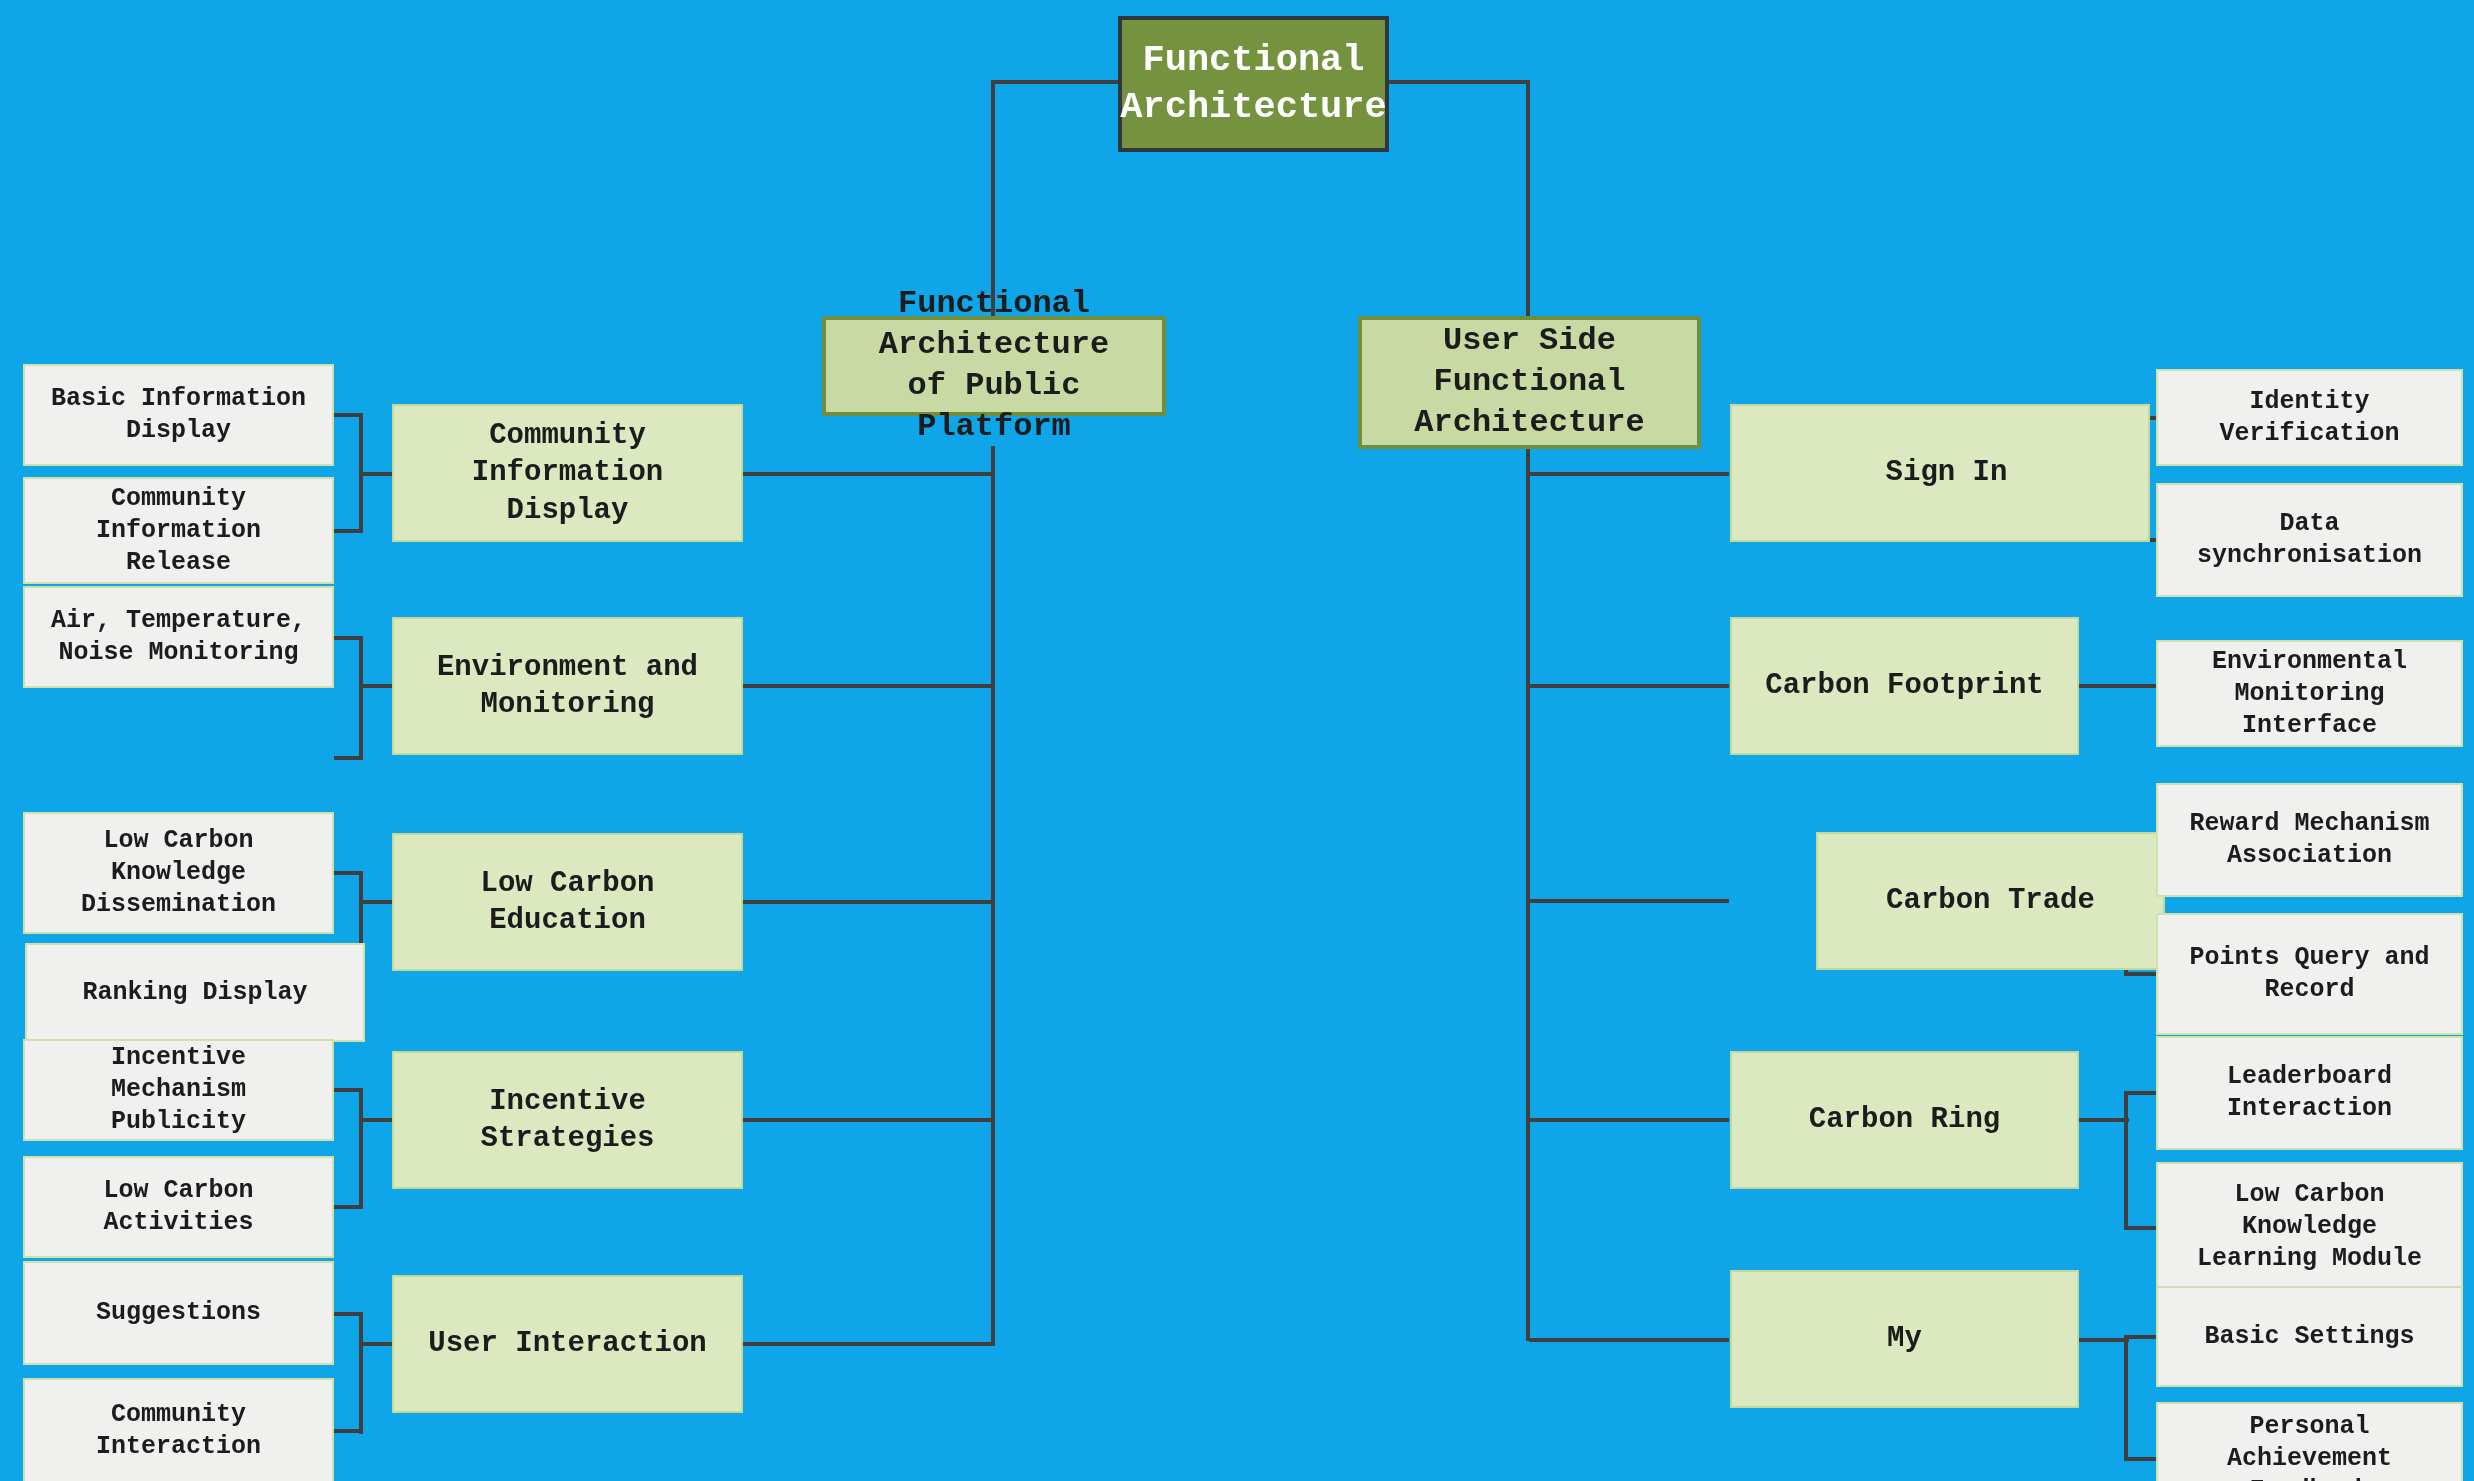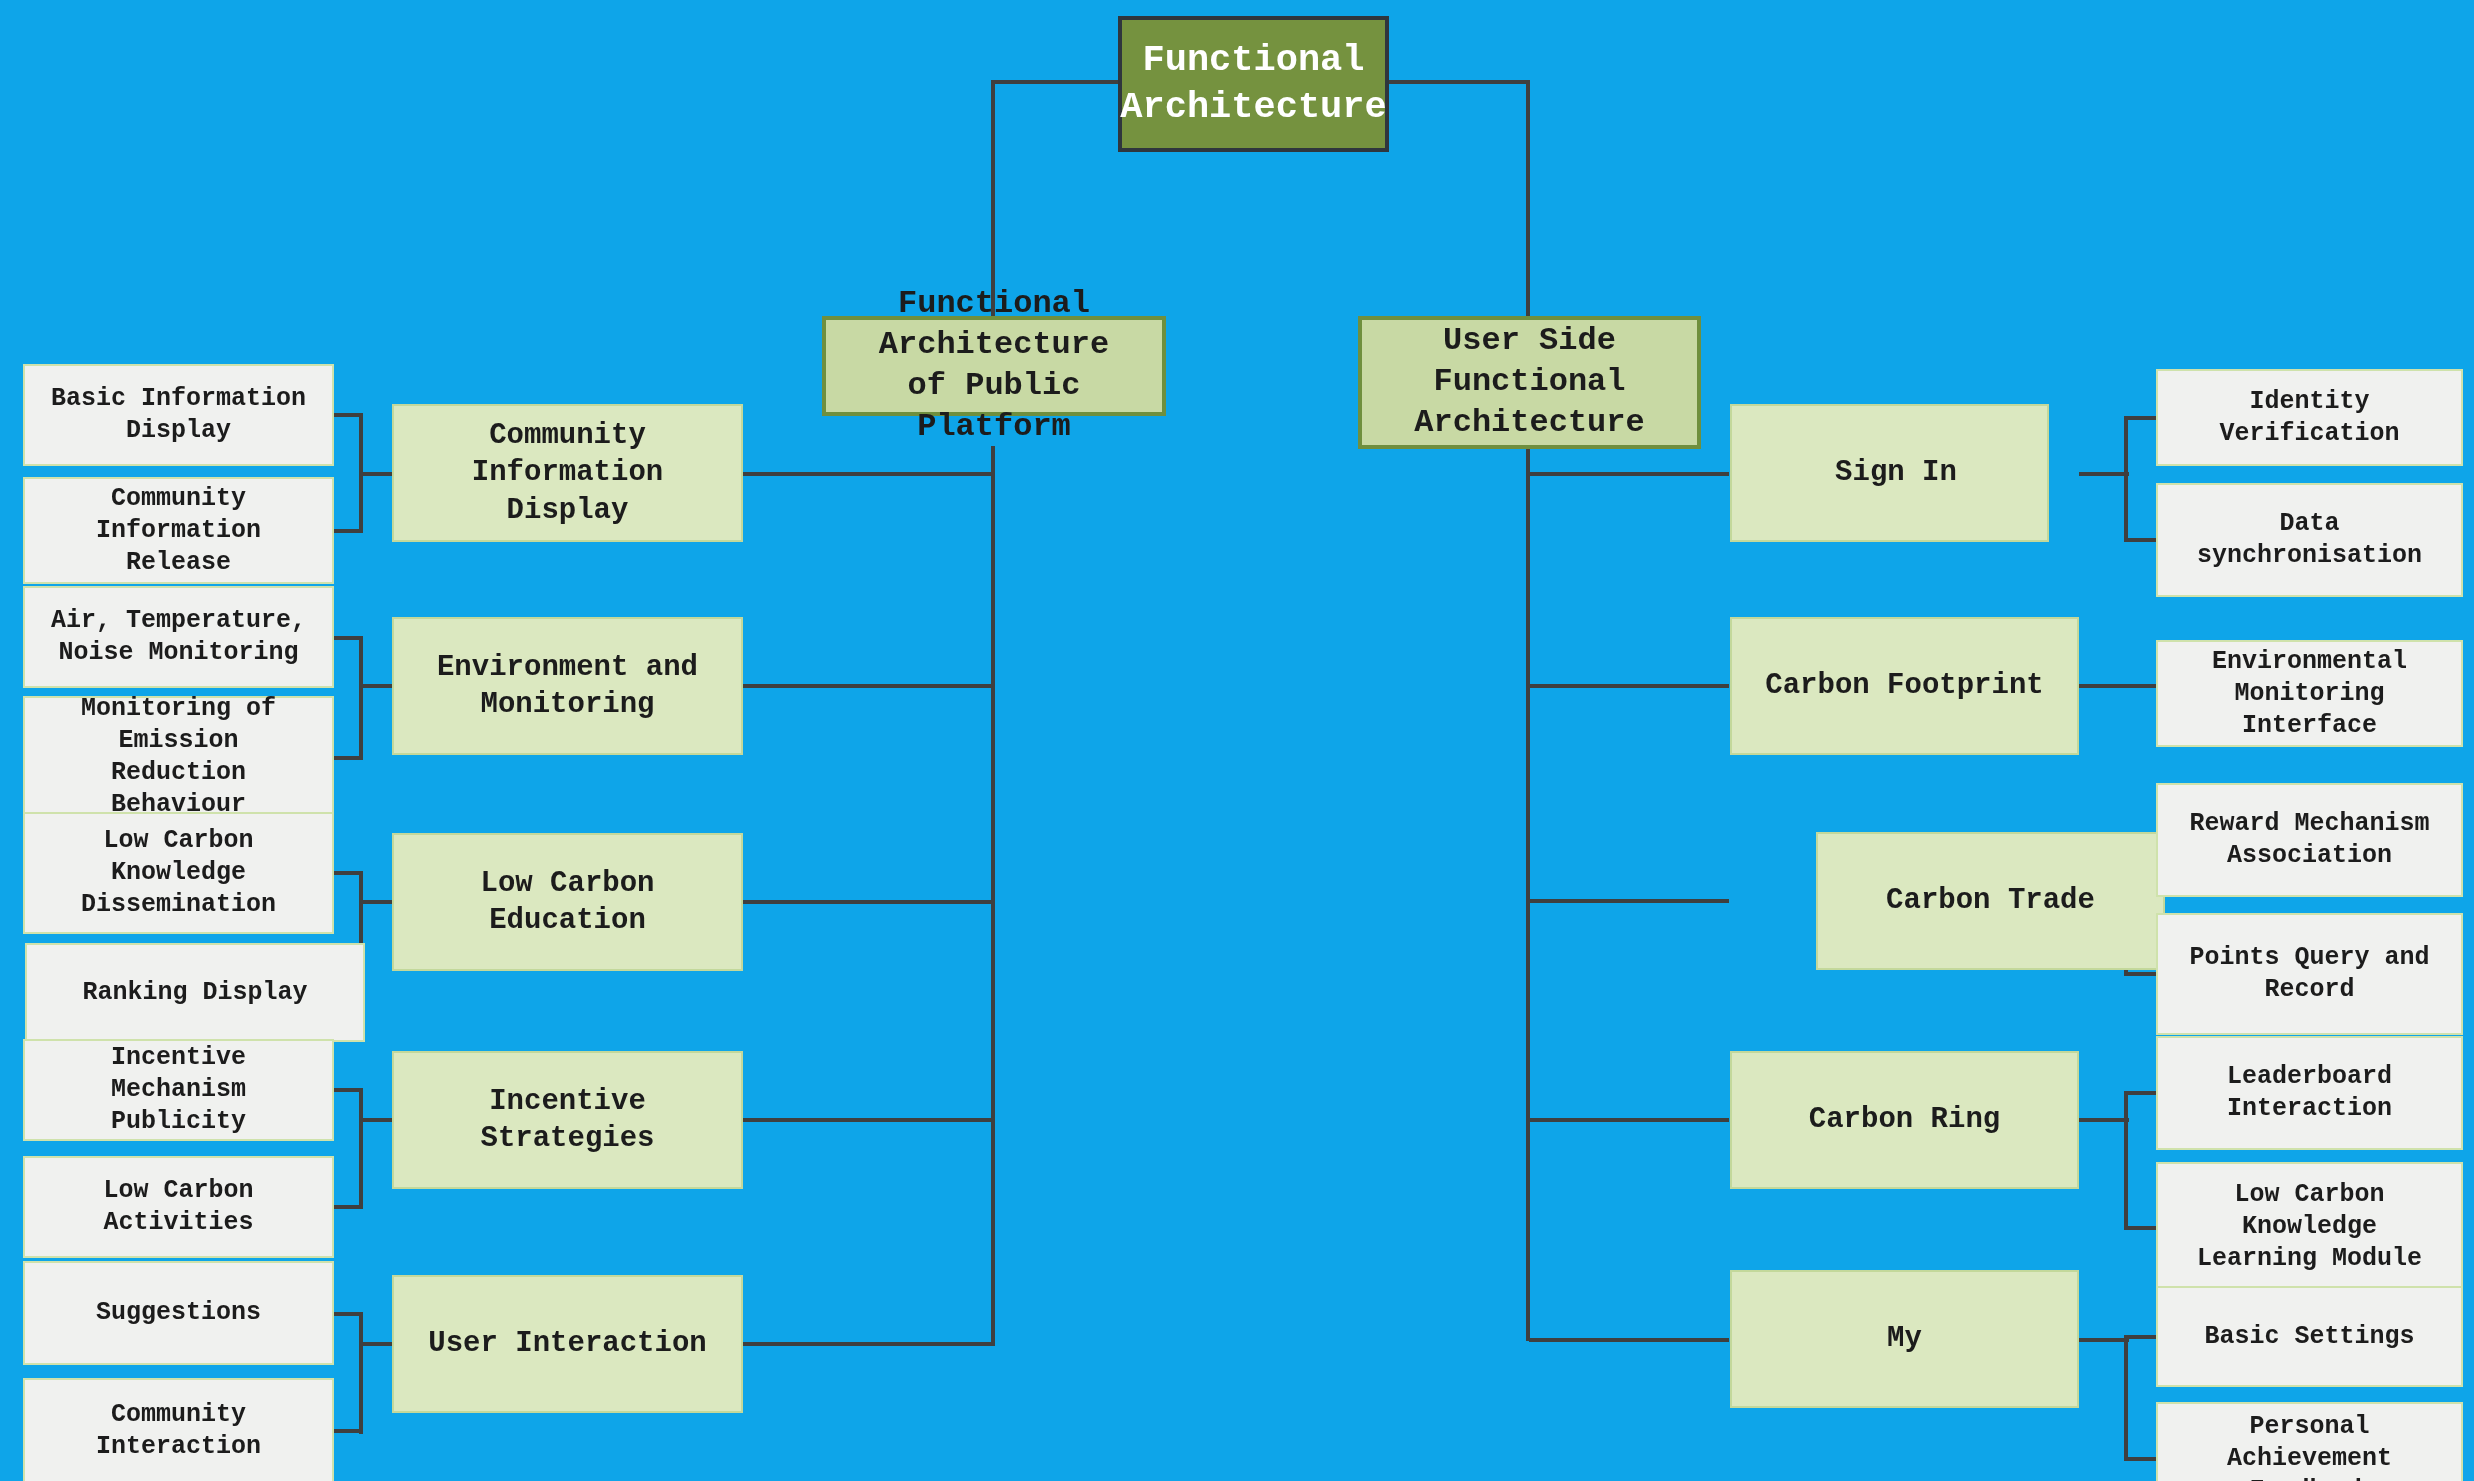--- a/index.html
+++ b/index.html
@@ -121,29 +121,28 @@
 
   <div class="box mid" style="left:392px;top:404px;width:351px;height:138px;">Community Information Display</div>
   <div class="box mid" style="left:392px;top:617px;width:351px;height:138px;">Environment and Monitoring</div>
   <div class="box mid" style="left:392px;top:833px;width:351px;height:138px;">Low Carbon Education</div>
   <div class="box mid" style="left:392px;top:1051px;width:351px;height:138px;">Incentive Strategies</div>
   <div class="box mid" style="left:392px;top:1275px;width:351px;height:138px;">User Interaction</div>
 
   <div class="box leaf" style="left:23px;top:364px;width:311px;height:102px;">Basic Information Display</div>
   <div class="box leaf" style="left:23px;top:477px;width:311px;height:107px;">Community Information Release</div>
   <div class="box leaf" style="left:23px;top:586px;width:311px;height:102px;">Air, Temperature, Noise Monitoring</div>
-  <div class="box leaf" style="left:23px;top:696px;width:311px;height:122px;">Monitoring of Emission Reduction Behaviour</div>
   <div class="box leaf" style="left:23px;top:812px;width:311px;height:122px;">Low Carbon Knowledge Dissemination</div>
   <div class="box leaf" style="left:25px;top:943px;width:340px;height:99px;">Ranking Display</div>
   <div class="box leaf" style="left:23px;top:1039px;width:311px;height:102px;">Incentive Mechanism Publicity</div>
   <div class="box leaf" style="left:23px;top:1156px;width:311px;height:102px;">Low Carbon Activities</div>
   <div class="box leaf" style="left:23px;top:1261px;width:311px;height:104px;">Suggestions</div>
   <div class="box leaf" style="left:23px;top:1378px;width:311px;height:106px;">Community Interaction</div>
 
-  <div class="box mid" style="left:1730px;top:404px;width:319px;height:138px;padding-left:36px;">Sign In</div>
+  <div class="box mid" style="left:1730px;top:404px;width:420px;height:138px;padding-left:36px;">Sign In</div>
   <div class="box mid" style="left:1730px;top:617px;width:349px;height:138px;">Carbon Footprint</div>
   <div class="box mid" style="left:1816px;top:832px;width:349px;height:138px;">Carbon Trade</div>
   <div class="box mid" style="left:1730px;top:1051px;width:349px;height:138px;">Carbon Ring</div>
   <div class="box mid" style="left:1730px;top:1270px;width:349px;height:138px;">My</div>
 
   <div class="box leaf" style="left:2156px;top:369px;width:307px;height:97px;">Identity Verification</div>
   <div class="box leaf" style="left:2156px;top:483px;width:307px;height:114px;">Data synchronisation</div>
   <div class="box leaf" style="left:2156px;top:632px;width:307px;height:107px;margin-top:8px;">Environmental Monitoring Interface</div>
   <div class="box leaf" style="left:2156px;top:783px;width:307px;height:114px;">Reward Mechanism Association</div>
   <div class="box leaf" style="left:2156px;top:913px;width:307px;height:122px;">Points Query and Record</div>

